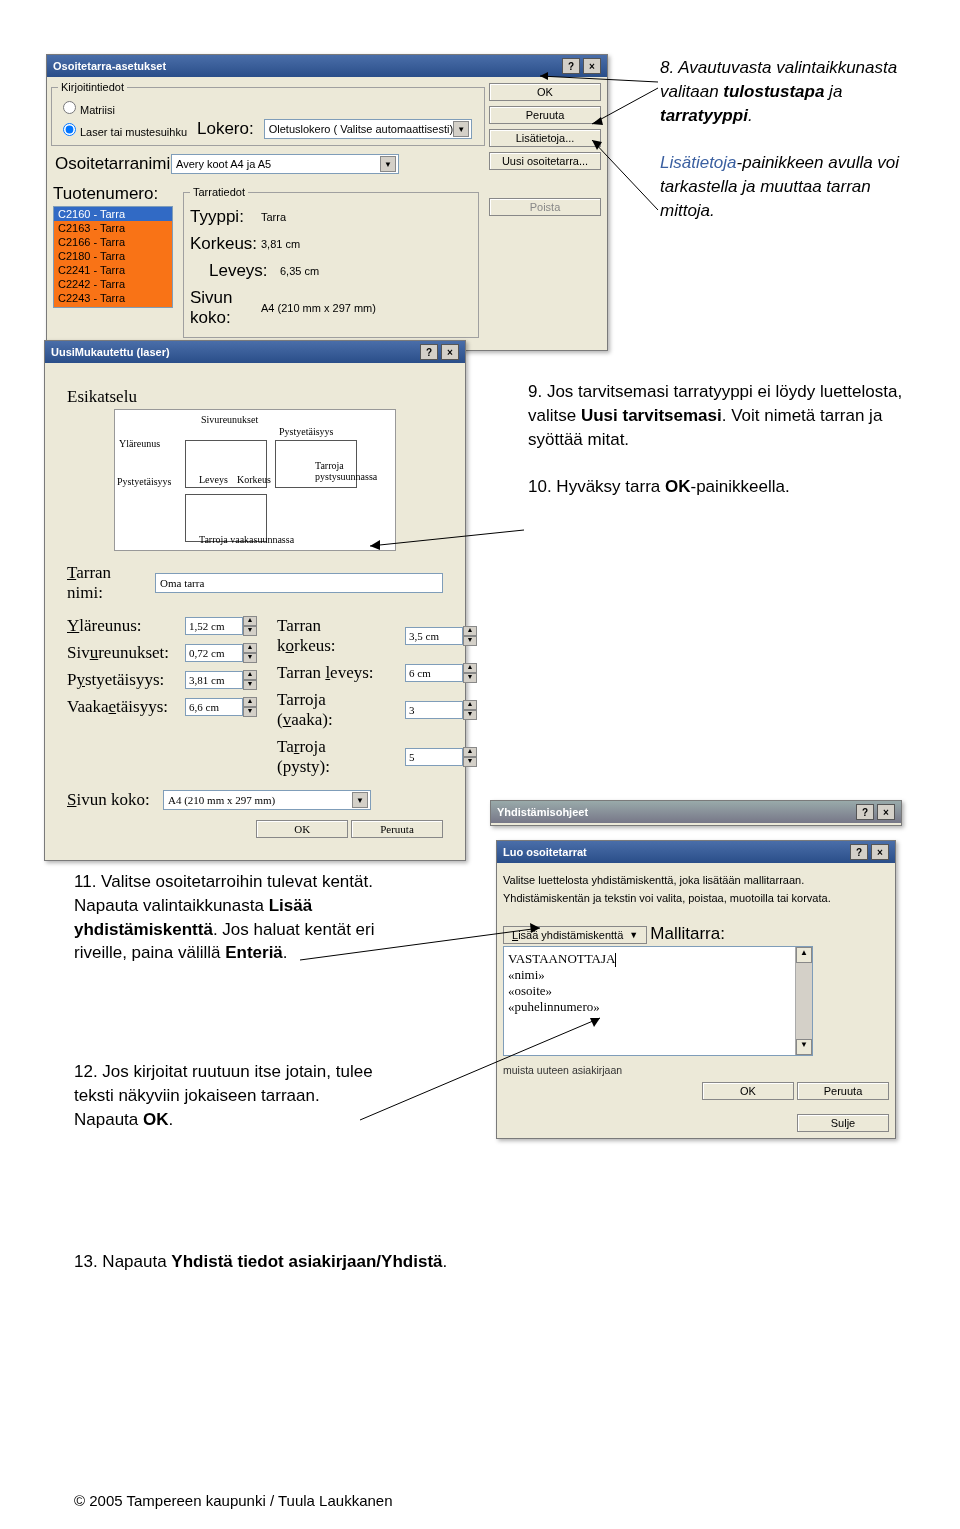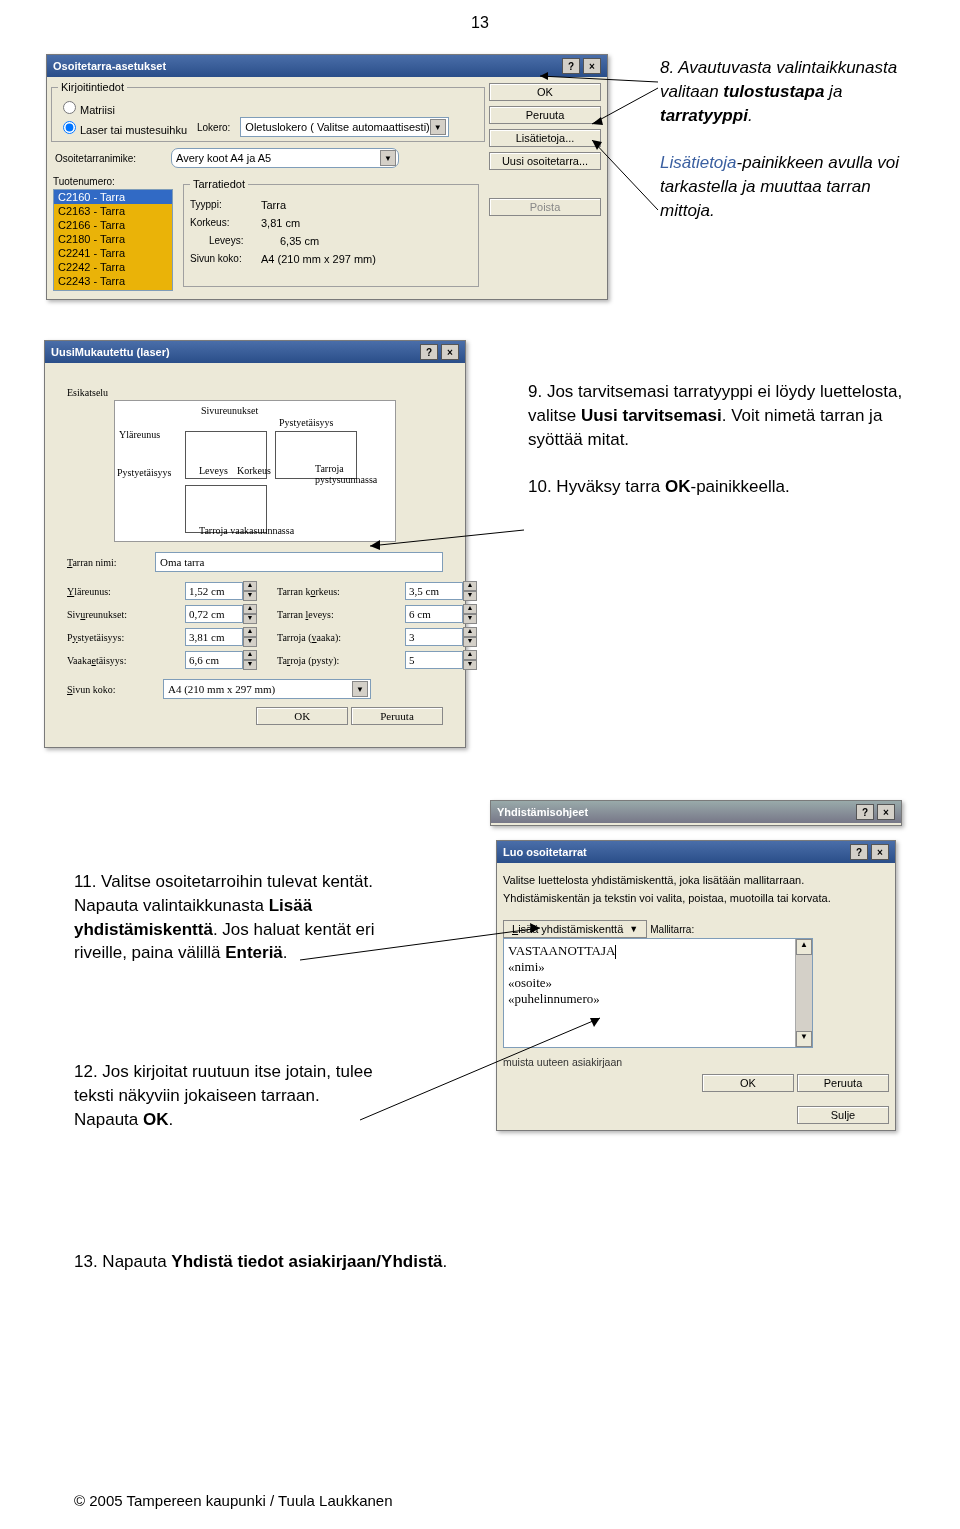--- a/index.html
+++ b/index.html
@@ -34,34 +34,34 @@
   .titlebar-btns{ display:flex; gap:3px;}
   .titlebar-btns .tbtn{
     width:16px; height:14px; background:#d4d0c8; border:1px solid #555;
     display:flex; align-items:center; justify-content:center;
     font-size:10px; color:#000; font-weight:bold;
   }
   fieldset{ border:1px solid #a0a0a0; margin:4px; padding:4px 6px; }
   legend{ font-size:11px; padding:0 3px; }
   .radio{ display:block; margin:1px 0; font-size:11px; }
   .radio input{margin-right:4px;}
-  .lbl{ display:inline-block; margin:2px 0; font-size:10px;}
+  .lbl{ display:inline-block; margin:2px 0; font-size:17px;}
   .dropdown{
     display:inline-flex; align-items:center; background:#fff; border:1px solid #7f9db9;
     height:18px; padding:0 2px 0 4px; font-size:11px; min-width:150px;
     justify-content:space-between;
   }
   .dropdown .dd-btn{width:14px; height:14px; background:#d4d0c8; border:1px solid #888; display:flex; align-items:center; justify-content:center; font-size:8px;}
   .btn{
     display:inline-block; background:#ece9d8; border:1px solid #888;
     padding:2px 10px; font-size:11px; min-width:70px; text-align:center;
     box-shadow: inset 1px 1px 0 #fff;
   }
   .listbox{
-    background:#eab308; border:1px solid #7f9db9; font-size:11px;
+    background:#f97316; border:1px solid #7f9db9; font-size:11px;
     overflow:hidden;
   }
   .listbox .item{ padding:1px 4px; }
   .listbox .item.sel{ background:#316ac5; color:#fff; }
   .spin{
     display:inline-flex; align-items:center;margin-left:22px;
   }
   .spin .box{ background:#fff; border:1px solid #7f9db9; width:50px; height:16px; font-size:11px; padding:0 3px; display:flex; align-items:center;}
   .spin .arws{ width:14px; display:flex; flex-direction:column;}
   .spin .arws div{ height:8px; background:#d4d0c8; border:1px solid #888; font-size:7px; line-height:6px; text-align:center;}
@@ -82,21 +82,20 @@
   .mallitarra .cursor{ border-left:1px solid #000; display:inline-block; height:14px; vertical-align:middle;}
   .scroll-v{ position:absolute; right:0; top:0; bottom:0; width:16px; background:#d4d0c8; border-left:1px solid #aaa;}
   .scroll-v .sbtn{ height:14px; background:#ece9d8; border:1px solid #888; font-size:8px; text-align:center;}
   .small-line{ font-size:10.5px; color:#333;}
   u.hkey{text-decoration:underline;}
 </style>
 </head>
 <body>
 
 <div class="page">
-  <div class="page-num">13</div>
 
   <div class="dlg" style="left:46px; top:54px; width:560px;">
     <div class="titlebar">
       <span>Osoitetarra-asetukset</span>
       <div class="titlebar-btns">
         <div class="tbtn">?</div>
         <div class="tbtn">×</div>
       </div>
     </div>
     <div style="display:flex;">
@@ -108,21 +107,21 @@
             <label class="radio" style="display:inline;"><input type="radio" checked="" style=""><span>Laser tai mustesuihku</span></label>
             <span class="lbl">Lokero:</span>
             <div class="dropdown" style="min-width:200px;">
               <span>Oletuslokero ( Valitse automaattisesti)</span>
               <div class="dd-btn">▼</div>
             </div>
           </div>
         </fieldset>
         <div class="row" style="margin:6px 8px;">
           <span class="lbl" style="width:110px;">Osoitetarranimike:</span>
-          <div class="dropdown" style="min-width:220px;border-radius:7px;">
+          <div class="dropdown" style="min-width:220px;">
             <span>Avery koot A4 ja A5</span>
             <div class="dd-btn">▼</div>
           </div>
         </div>
         <div style="display:flex; gap:6px; margin:4px 6px 8px 6px;">
           <div style="flex:0 0 120px;">
             <div class="lbl">Tuotenumero:</div>
             <div class="listbox" style="height:100px;">
               <div class="item sel">C2160 - Tarra</div>
               <div class="item">C2163 - Tarra</div>
@@ -195,21 +194,21 @@
 
         <div style="position:absolute; left:70px; top:30px; width:80px; height:46px; border:1px solid #555;"></div>
         <div style="position:absolute; left:160px; top:30px; width:80px; height:46px; border:1px solid #555;"></div>
         <div style="position:absolute; left:70px; top:84px; width:80px; height:46px; border:1px solid #555;"></div>
         <span class="preview-lbl" style="left:86px; top:4px;">Sivureunukset</span>
         <span class="preview-lbl" style="left:4px; top:28px;">Yläreunus</span>
         <span class="preview-lbl" style="left:164px; top:16px;">Pystyetäisyys</span>
         <span class="preview-lbl" style="left:2px; top:66px;">Pystyetäisyys</span>
         <span class="preview-lbl" style="left:84px; top:64px;">Leveys</span>
         <span class="preview-lbl" style="left:122px; top:64px;">Korkeus</span>
-        <span class="preview-lbl" style="left:200px; top:62px;">Tarroja pystysuunnassa</span>
+        <span class="preview-lbl" style="left:200px; top:50px;">Tarroja pystysuunnassa</span>
         <span class="preview-lbl" style="left:84px; top:124px;">Tarroja vaakasuunnassa</span>
       </div>
       </div>
       <div class="row" style="margin-top:10px;">
         <span class="lbl" style="width:90px;"><u class="hkey">T</u>arran nimi:</span>
         <div class="dropdown" style="min-width:280px; justify-content:flex-start;">
           <span>Oma tarra</span>
         </div>
       </div>
       <div style="display:flex; gap:20px; margin-top:6px;">

